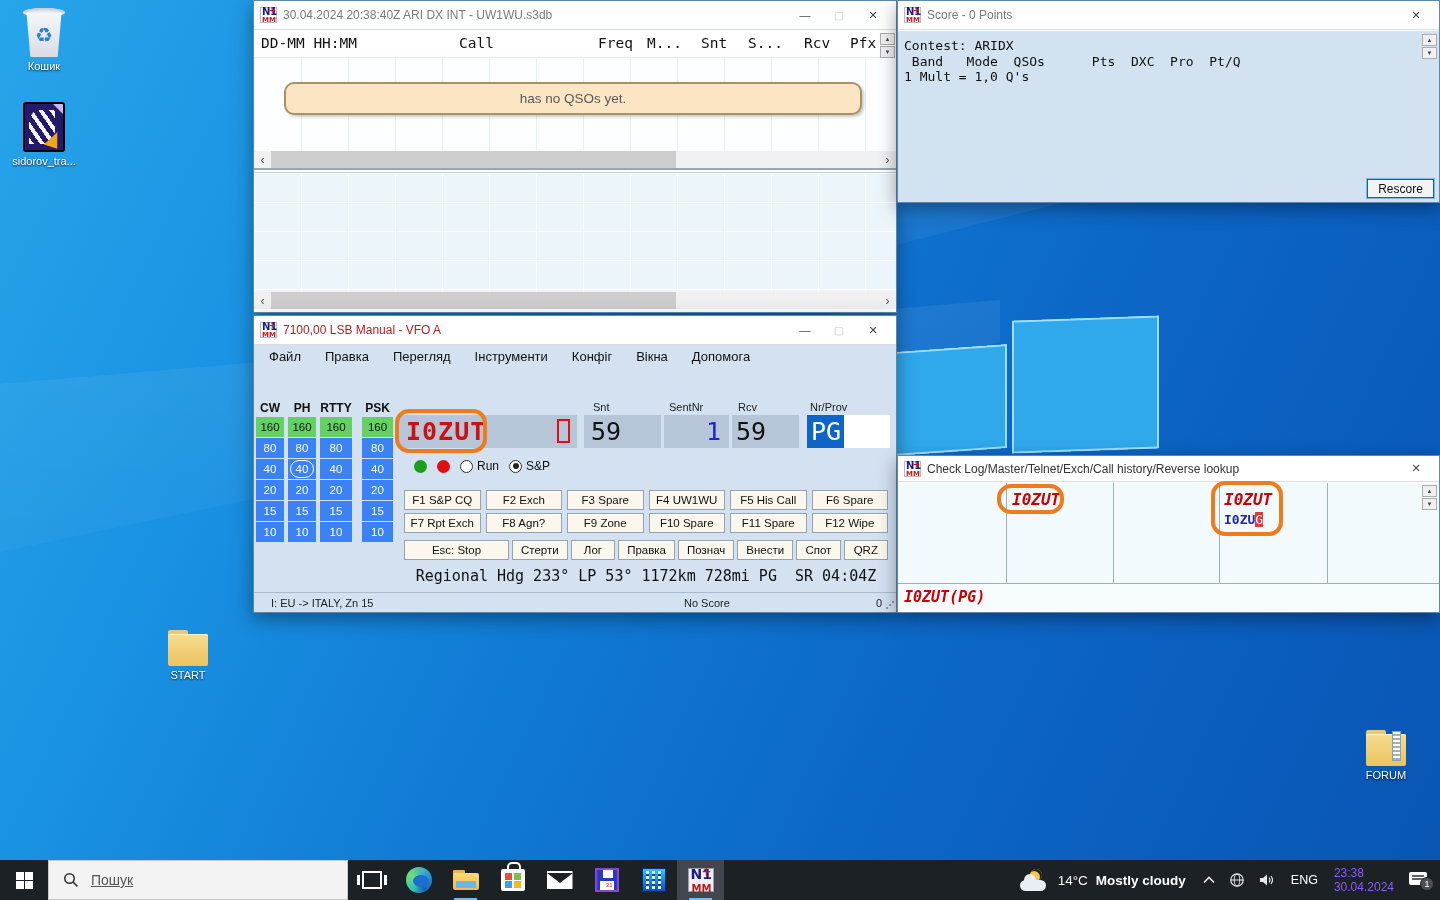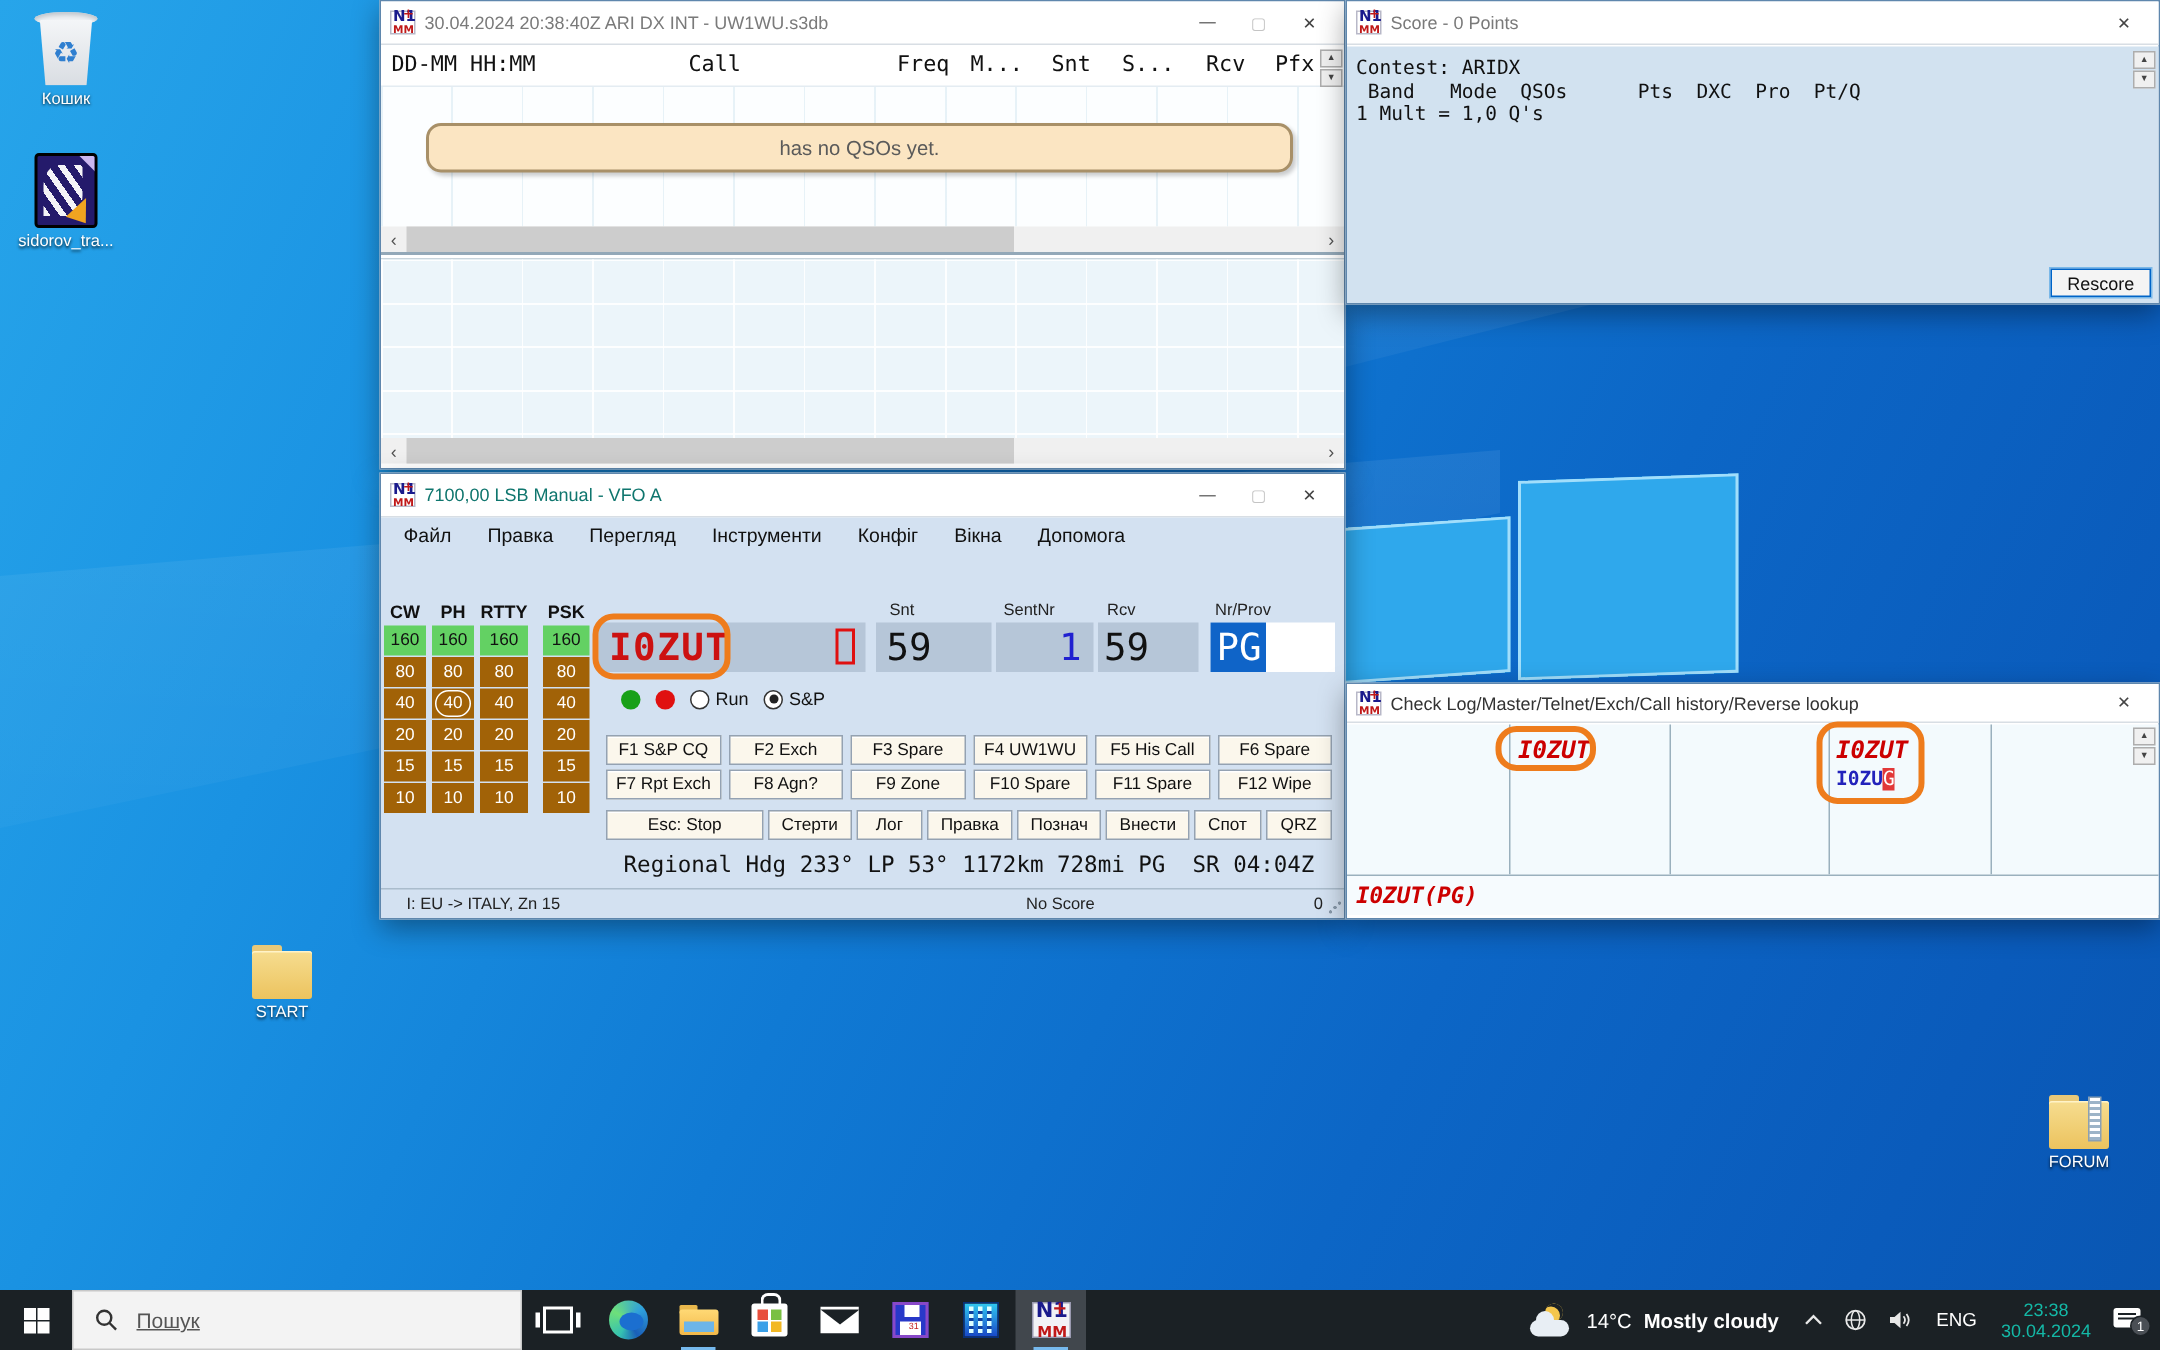--- a/index.html
+++ b/index.html
@@ -35,21 +35,21 @@
   .folder .back { position:absolute; left:3px; top:0; width:20px; height:8px; background:#e8c878; border-radius:2px 2px 0 0; }
   .folder .front { position:absolute; left:3px; top:4px; right:3px; bottom:0;
     background:linear-gradient(180deg,#f6dd90,#ecc35e); border-radius:2px; box-shadow:inset 0 1px 0 #fff3c8; }
   .folder .files { position:absolute; right:8px; top:1px; width:9px; height:30px;
     background:repeating-linear-gradient(180deg,#fff 0 2px,#9db4c8 2px 4px); border:1px solid #8aa0b4; }
 
   
   .window { position:absolute; background:#fff; border:1px solid #5f87ad; box-shadow:0 6px 18px rgba(0,0,0,.38); }
   .titlebar { height:29px; background:#fff; display:flex; align-items:center; padding:0 6px; border-bottom:1px solid #d8dee4; }
   .titlebar .ttext { font-size:12px; color:#7a7a7a; margin-left:6px; flex:1; white-space:nowrap; overflow:hidden; }
-  .titlebar.active .ttext { color:#0f766e; }
+  .titlebar.active .ttext { color:#b91c1c; }
   .winbtn { width:34px; height:100%; display:flex; align-items:center; justify-content:center; font-size:11px; color:#444; }
   .winbtn.dim { color:#c4c4c4; }
   .n1mm-ico { width:17px; height:16px; background:#fff; border:1px solid #b8b8c8; position:relative; flex:0 0 auto;
     font-family:"DejaVu Sans", sans-serif; }
   .n1mm-ico .a { position:absolute; left:1px; top:-2px; font-size:10px; font-weight:bold; color:#1a1a8c; }
   .n1mm-ico .b { position:absolute; right:0px; top:-3px; font-size:9px; font-weight:bold; color:#c01818; }
   .n1mm-ico .c { position:absolute; left:1px; bottom:-2px; font-size:7px; font-weight:bold; color:#c01818; letter-spacing:0; }
   .spinner { position:absolute; width:15px; display:flex; flex-direction:column; gap:1px; }
   .spinner .sb { height:12px; background:#f0f0f0; border:1px solid #adadad; font-size:6px; color:#444;
     display:flex; align-items:center; justify-content:center; }
@@ -85,21 +85,21 @@
     border:1px solid #0064c8; box-shadow:0 0 0 1px #7ab8e8; font-size:12px; color:#111;
     display:flex; align-items:center; justify-content:center; }
 
   
   #entry-window { left:253px; top:315px; width:644px; height:298px; }
   #entry-body { position:absolute; top:29px; left:0; right:0; bottom:0; background:#d3e1f1; }
   #entry-menubar { display:flex; gap:24px; padding:4px 0 3px 15px; font-size:13px; color:#111; }
   .mode-label { position:absolute; top:56px; font-size:12px; font-weight:bold; color:#111; text-align:center; }
   .band-col { position:absolute; top:72px; display:flex; flex-direction:column; gap:1px; }
   .band-cell { height:20px; display:flex; align-items:center; justify-content:center; font-size:11.5px;
-    background:#a16207; color:#fff; position:relative; }
+    background:#3b82f6; color:#fff; position:relative; }
   .band-cell.green { background:#63d163; color:#111; }
   .band-cell.sel:after { content:""; position:absolute; inset:1px 2px; border:1.5px solid #fff; border-radius:9px; }
   .efield { position:absolute; top:70px; height:33px; background:#b6c6d8; font-size:25px; display:flex; align-items:center; }
   .flabel { position:absolute; top:56px; font-size:11px; color:#222; }
   #callsign-field { left:145px; width:178px; color:#cc1111; font-weight:bold; padding-left:7px; letter-spacing:1px; }
   #text-cursor { position:absolute; right:7px; top:4px; width:13px; height:24px; border:2px solid #e01010; }
   #snt-field { left:330px; width:77px; color:#111; padding-left:7px; }
   #sentnr-field { left:410px; width:65px; color:#2020d0; justify-content:flex-end; padding-right:8px; }
   #rcv-field { left:478px; width:67px; color:#111; padding-left:4px; }
   #nrprov-field { left:553px; width:83px; background:#fff; padding-left:0; }
@@ -182,21 +182,21 @@
   .n1mm-big .c { position:absolute; left:3px; bottom:-3px; font-size:10px; font-weight:bold; color:#c01818; }
   #tray { margin-left:auto; display:flex; align-items:center; height:40px; }
   #weather { display:flex; align-items:center; gap:8px; padding:0 10px; }
   .wicon { position:relative; width:30px; height:22px; }
   .wicon .moon { position:absolute; left:10px; top:0; width:12px; height:12px; border-radius:50%; background:#f4c64c; box-shadow:-2px 2px 0 0 #1b2125 inset; }
   .wicon .cloud { position:absolute; left:0; bottom:0; width:26px; height:11px; background:#e8eef4; border-radius:8px; }
   .wicon .cloud:before { content:""; position:absolute; left:4px; top:-6px; width:12px; height:12px; border-radius:50%; background:#e8eef4; }
   #weather .wtxt { color:#fff; font-size:13.5px; display:flex; gap:8px; }
   .trayglyph { color:#e8e8e8; padding:0 7px; font-size:13px; display:flex; align-items:center; }
   #lang { color:#fff; font-size:12.5px; padding:0 8px; }
-  #clock { color:#14b8a6; font-size:12px; text-align:center; line-height:14px; padding:0 8px; }
+  #clock { color:#8b5cf6; font-size:12px; line-height:14px; padding:0 8px; }
   #notif { position:relative; padding:0 12px 0 6px; }
   #notif svg { display:block; }
   #notif .badge { position:absolute; right:6px; bottom:-2px; width:14px; height:14px; border-radius:50%; background:#4a4f55; color:#fff;
     font-size:9px; display:flex; align-items:center; justify-content:center; border:1px solid #1b2125; }
 </style>
 </head>
 <body>
 
 <div id="desktop">
   <div class="beam" id="beam1"></div>

